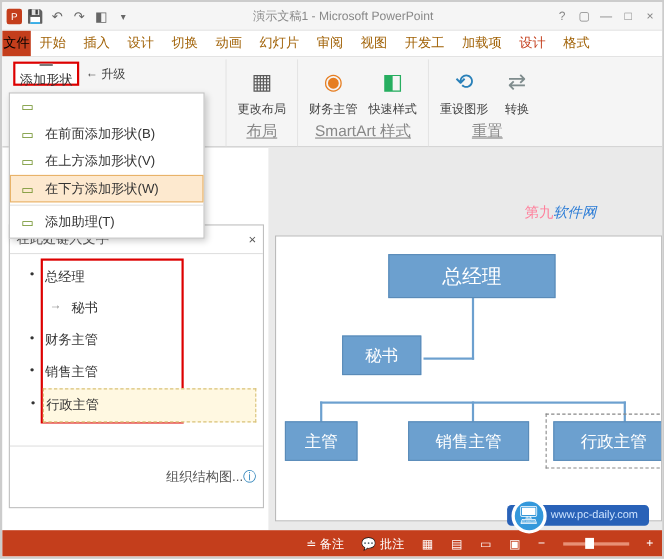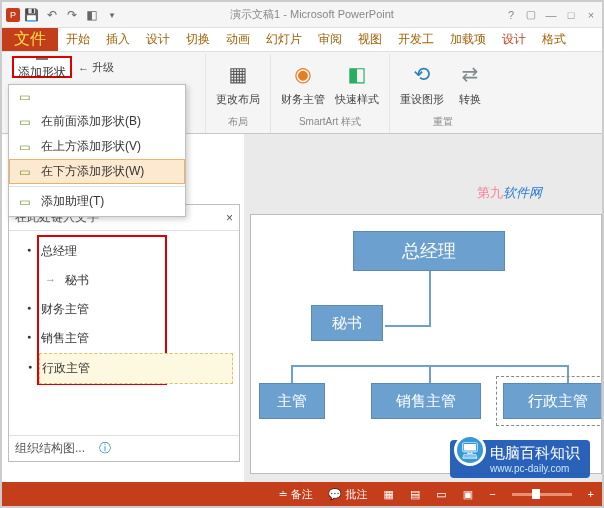--- a/index.html
+++ b/index.html
@@ -6,32 +6,32 @@
   body { width: 604px; height: 508px; background: #fff; border: 2px solid #ccc; overflow: hidden; position: relative; font-size: 12px; color: #333; }
 
   .titlebar { height: 26px; background: #f5f5f5; display: flex; align-items: center; padding: 0 4px; border-bottom: 1px solid #e0e0e0; }
   .titlebar-left { display: flex; gap: 4px; align-items: center; }
   .qat-icon { width: 16px; height: 16px; display: flex; align-items: center; justify-content: center; color: #666; font-size: 12px; }
   .title-center { flex: 1; text-align: center; color: #888; font-size: 11px; }
   .titlebar-right { display: flex; gap: 6px; align-items: center; }
   .winbtn { width: 14px; height: 14px; color: #888; display: flex; align-items: center; justify-content: center; font-size: 11px; }
 
   .tabbar { height: 24px; background: #fff; display: flex; align-items: flex-end; border-bottom: 1px solid #e0e0e0; }
-  .file-tab { background: #c43e1c; color: #fde047; padding: 3px 12px; font-size: 16px; height: 100%; display: flex; align-items: center; }
+  .file-tab { background: #c43e1c; color: #000000; padding: 3px 1px; font-size: 12px; height: 100%; display: flex; align-items: center; }
   .tab { padding: 3px 8px; color: #a16207; font-size: 12px; height: 100%; display: flex; align-items: center; cursor: pointer; }
   .tab.active { color: #c43e1c; }
 
   .ribbon { height: 82px; background: #f5f5f5; border-bottom: 1px solid #c8c8c8; display: flex; padding: 2px 4px 0 4px; position: relative; }
   .ribbon-group { display: flex; flex-direction: column; align-items: center; padding: 2px 6px; border-right: 1px solid #e4e4e4; }
   .ribbon-group:last-child { border-right: none; }
   .ribbon-row { display: flex; gap: 2px; align-items: center; }
   .ribbon-bigbtn { display: flex; flex-direction: column; align-items: center; padding: 2px 4px; cursor: pointer; }
   .ribbon-bigbtn .ico { width: 32px; height: 32px; display: flex; align-items: center; justify-content: center; font-size: 20px; color: #5a5a5a; }
   .ribbon-bigbtn .lbl { font-size: 11px; color: #444; margin-top: 2px; }
-  .group-label { font-size: 10px; color: #888; margin-top: auto; padding-bottom: 2px; }
+  .group-label { font-size: 14px; color: #888; margin-top: auto; padding-bottom: 2px; text-decoration: underline; }
 
   .addshape-btn { border: 2px solid #d00; background: #fff; height: 22px; display: flex; align-items: center; padding: 0 4px; gap: 4px; cursor: pointer; flex-direction: column; }
   .addshape-btn .sq { width: 12px; height: 10px; border: 1px solid #7a7a7a; background: #fff; }
   .addshape-btn .chev { font-size: 9px; color: #666; }
 
   .dropdown { position: absolute; left: 6px; top: 82px; width: 178px; background: #fff; border: 1px solid #bfbfbf; box-shadow: 2px 2px 6px rgba(0,0,0,0.2); z-index: 10; padding-bottom:2px;}
   .dropdown-item { display: flex; align-items: center; gap: 8px; padding: 4px 8px; font-size: 12px; color: #333; cursor: pointer; }
   .dropdown-item.hover { background: #fde9cf; border: 1px solid #e8b36a; padding: 3px 7px; }
   .dropdown-item .dico { width: 16px; height: 16px; display: flex; align-items: center; justify-content: center; color: #6b8e23; font-size: 12px; }
   .dropdown-sep { height: 1px; background: #e0e0e0; margin: 2px 0; }
@@ -40,21 +40,21 @@
   .textpane { width: 232px; border: 1px solid #bfbfbf; margin: 70px 4px 20px 6px; background: #fff; display: flex; flex-direction: column; }
   .textpane-header { display: flex; align-items: center; justify-content: space-between; padding: 4px 6px; border-bottom: 1px solid #e0e0e0; font-size: 12px; color: #555; }
   .textpane-body { flex: 1; padding: 6px; position: relative; }
   .redbox { border: 2px solid #d00; position: absolute; left: 28px; top: 4px; width: 130px; height: 150px; pointer-events: none; }
   .bullet-list { list-style: none; padding-left: 24px; }
   .bullet-list li { font-size: 12px; color: #333; padding: 6px 0 6px 2px; position: relative; }
   .bullet-list li::before { content: "●"; position: absolute; left: -12px; font-size: 7px; top: 9px; }
   .bullet-list li.sub { padding-left: 26px; }
   .bullet-list li.sub::before { content: "→"; left: 6px; font-size: 11px; top: 6px; color:#888; }
   .bullet-list li.highlight { background: #fff8e1; border: 1px dashed #d9c27a; }
-  .textpane-footer { padding: 4px 6px; border-top: 1px solid #e0e0e0; font-size: 12px; color: #555; display:flex; justify-content:flex-start;gap:14px;}
+  .textpane-footer { padding: 19px 6px; border-top: 1px solid #e0e0e0; font-size: 12px; color: #555; display:flex; justify-content:flex-end;}
 
   .canvas { flex: 1; position: relative; background: #eaeaea; }
   .slide { position: absolute; left: 6px; top: 80px; right: 0; height: 260px; background: #fff; border: 1px solid #bbb; overflow:hidden; }
   .watermark { position: absolute; right: 60px; top: 50px; color: #ff7f9b; font-size: 13px; }
   .watermark .blue { color: #2a7bd6; font-style: italic; font-weight: normal; }
   .orgnode { position: absolute; background: #6ca0cf; color: #fff; text-align: center; display: flex; align-items: center; justify-content: center; font-size: 15px; border: 1px solid #5a8bb8; }
   .orgnode.selected { outline: 1px dashed #888; outline-offset: 6px; }
   .connector { position: absolute; background: #6ca0cf; }
 
   .statusbar { position: absolute; left: 0; right: 0; bottom: 0; height: 24px; background: #c43e1c; display: flex; align-items: center; color: #fff; font-size: 11px; padding: 0 8px; gap: 16px; }
@@ -239,15 +239,14 @@
   <span>▣</span>
   <span>−</span>
   <div class="zoom-slider">
       <div class="thumb"></div>
     </div>
   <span>+</span>
 </div>
 
 <div class="footer-brand">
   <div class="bico">🖥</div>
-  <span>电脑百科知识</span>
   <span class="sub">www.pc-daily.com</span>
 </div>
 
 </body></html>

